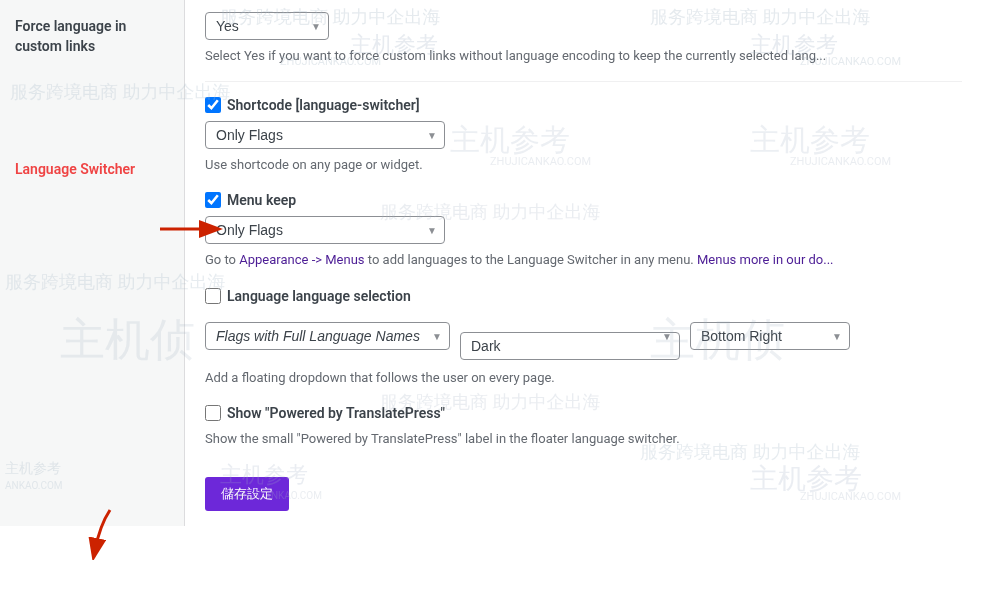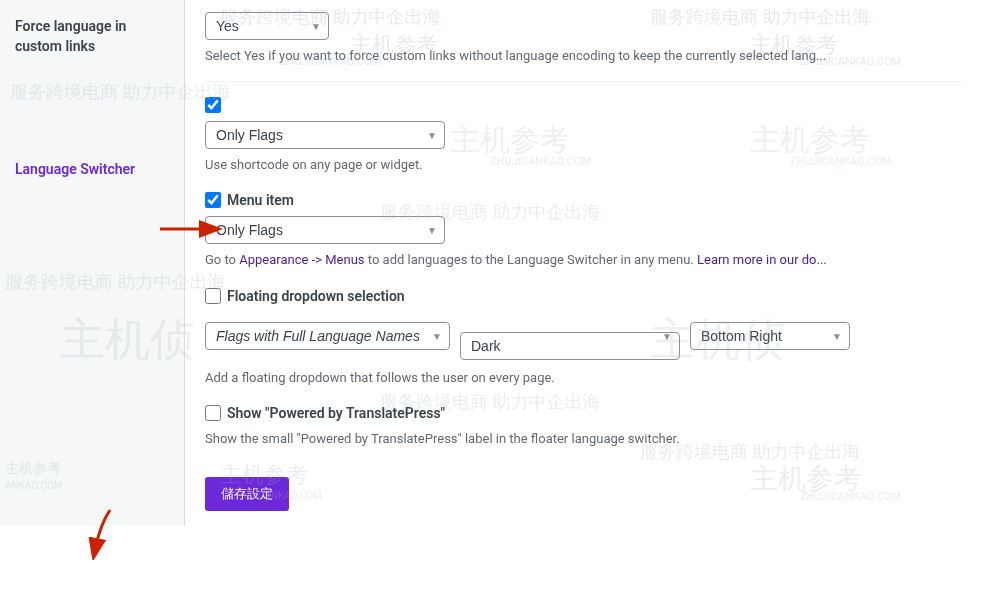--- a/index.html
+++ b/index.html
@@ -256,21 +256,21 @@
     </svg>
   </div>
 
   <div class="two-col-layout">
 
     <div class="label-col">
       <div style="padding-top:5px;">
         <span style="font-weight:600;font-size:14px;color:#3c434a;line-height:1.4;display:block;">Force language in custom links</span>
       </div>
       <div style="padding-top:105px;">
-        <span style="font-weight:600;font-size:14px;color:#6d28d9;">Language Switcher</span>
+        <span style="font-weight:600;font-size:14px;color:#ef4444;">Language Switcher</span>
       </div>
     </div>
 
     <div class="settings-col">
 
       <div class="force-lang-block">
         <div class="dropdown-row">
           <div class="select-wrapper">
             <select class="yes-select">
               <option>Yes</option>
@@ -280,61 +280,62 @@
           </div>
         </div>
         <div class="helper-text">Select Yes if you want to force custom links without language encoding to keep the currently selected lang...</div>
       </div>
 
       <hr class="section-sep">
 
       <div class="setting-block">
         <label class="checkbox-label">
           <input type="checkbox" checked="" style="">
+          <span>Shortcode [language-switcher]</span>
         </label>
         <div class="dropdown-row">
           <div class="select-wrapper">
             <select class="dropdown-wide">
               <option>Only Flags</option>
               <option>Flags with Full Language Names</option>
               <option>Full Language Names</option>
             </select>
             <span class="select-arrow">▼</span>
           </div>
         </div>
         <div class="helper-text">Use shortcode on any page or widget.</div>
       </div>
 
       <div class="setting-block">
         <label class="checkbox-label">
           <input type="checkbox" checked="" style="">
-          <span>Menu item</span>
+          <span>Menu keep</span>
         </label>
         <div class="dropdown-row">
           <div class="select-wrapper">
             <select class="dropdown-wide">
               <option>Only Flags</option>
               <option>Flags with Full Language Names</option>
               <option>Full Language Names</option>
             </select>
             <span class="select-arrow">▼</span>
           </div>
         </div>
         <div class="full-width-hint">
           <span>Go to</span>
           <a href="#" class="link-text">Appearance -&gt; Menus</a>
           <span>to add languages to the Language Switcher in any menu.</span>
-          <a href="#" class="link-text">Learn more in our do...</a>
+          <a href="#" class="link-text">Menus more in our do...</a>
         </div>
       </div>
 
       <div class="setting-block">
         <label class="checkbox-label">
           <input type="checkbox" style="">
-          <span>Floating dropdown selection</span>
+          <span>Language language selection</span>
         </label>
         <div class="floating-dropdowns">
           <div class="select-wrapper">
             <select style="min-width:245px;font-style:italic;">
               <option>Only Flags</option>
               <option selected="">Flags with Full Language Names</option>
               <option>Full Language Names</option>
             </select>
             <span class="select-arrow">▼</span>
           </div>

